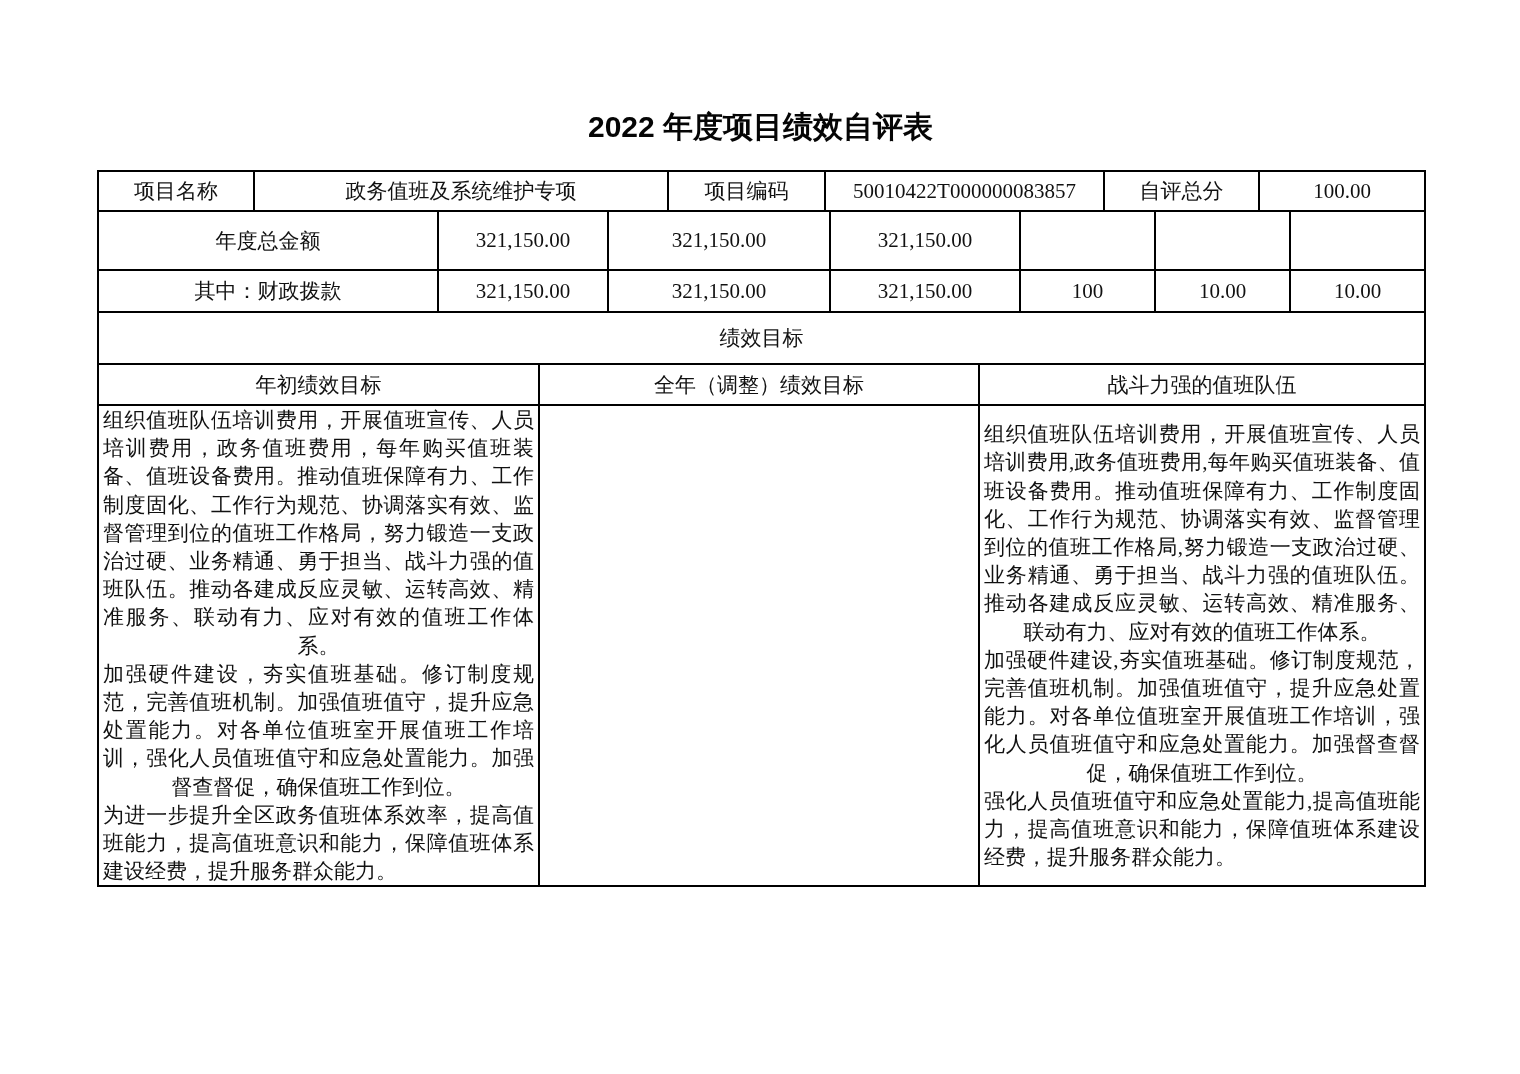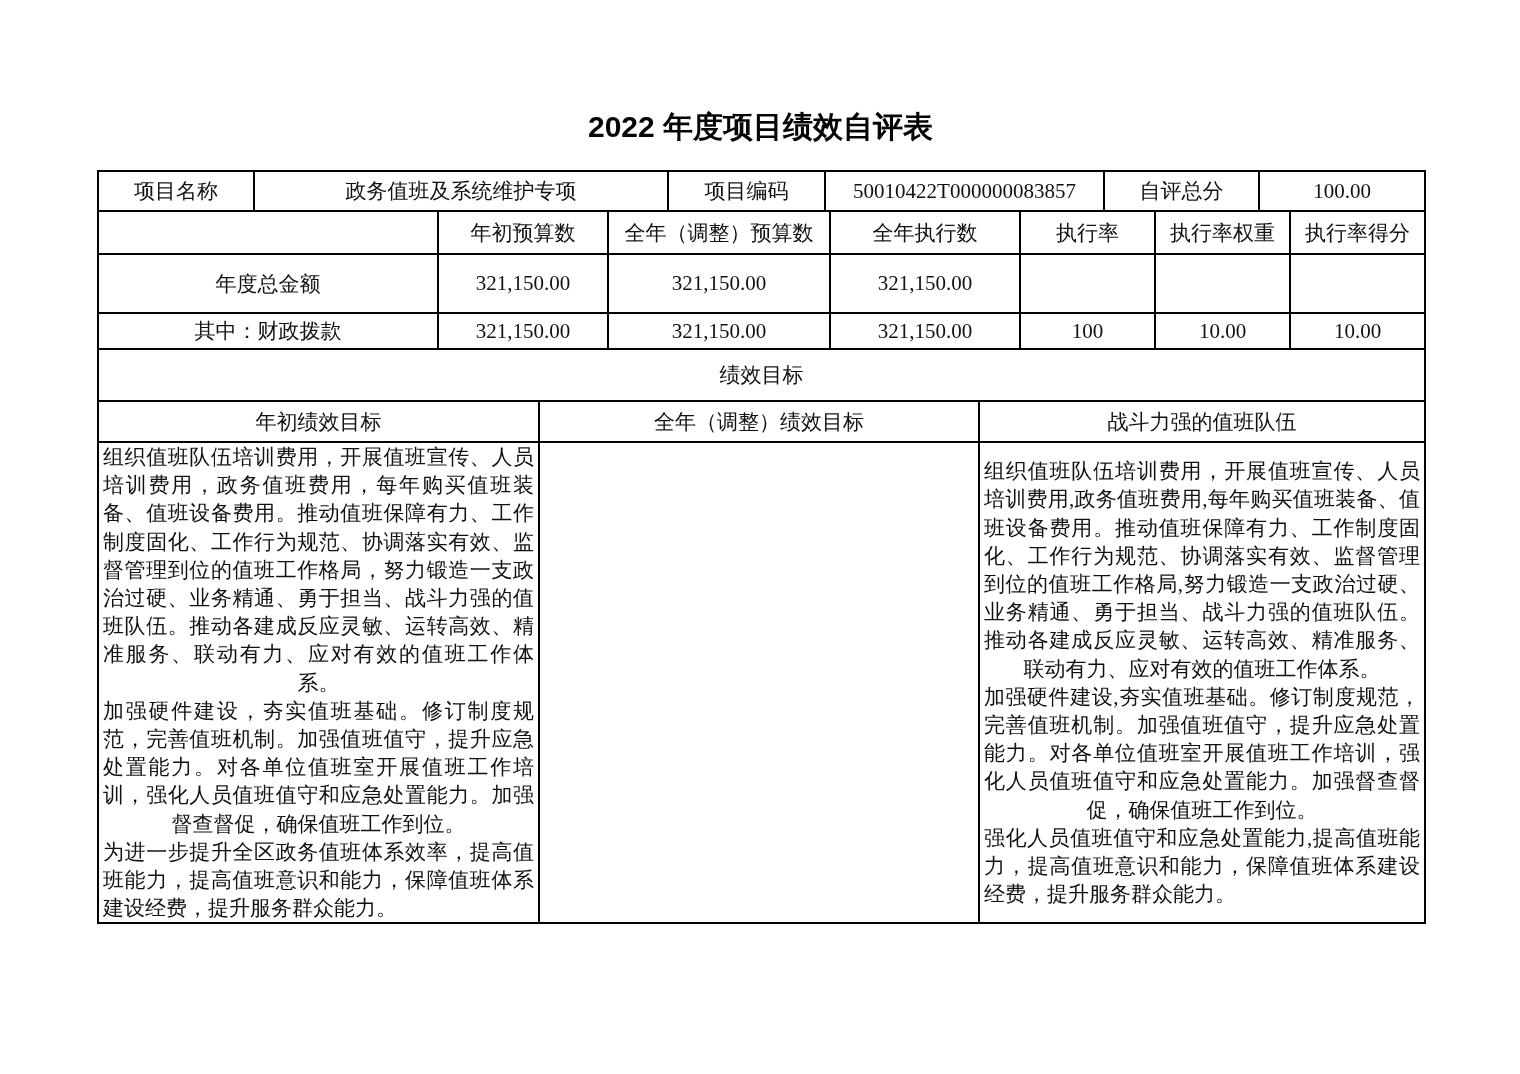--- a/index.html
+++ b/index.html
@@ -29,21 +29,21 @@
     border: 2px solid #000000;
     font-size: 21px; text-align: center; vertical-align: middle;
     overflow: hidden; padding: 0 4px;
   }
 
   .tbl-info tr { height: 40px; }
 
   .tbl-funds tr.caption-row { height: 44px; }
   .tbl-funds tr.header-row { height: 43px; }
   .tbl-funds tr.data-row-1 { height: 59px; }
-  .tbl-funds tr.data-row-2 { height: 36px; }
+  .tbl-funds tr.data-row-2 { height: 42px; }
   td.row-label { text-align: left; padding-left: 14px; }
   td.row-label-indent { text-align: left; padding-left: 32px; }
 
   .tbl-goals tr.caption-row { height: 52px; }
   .tbl-goals tr.header-row { height: 41px; }
   .tbl-goals tr.content-row { height: 480px; }
 
   td.goal-cell {
     vertical-align: top;
     text-align: justify;
@@ -87,29 +87,20 @@
       <colgroup>
         <col style="width:340px">
           <col style="width:170px">
           <col style="width:222px">
         <col style="width:190px">
           <col style="width:135px">
           <col style="width:135px">
           <col style="width:135px">
       </colgroup>
       <tbody>
-      <tr class="header-row">
-        <td></td>
-        <td>年初预算数</td>
-        <td>全年（调整）预算数</td>
-        <td>全年执行数</td>
-        <td>执行率</td>
-        <td>执行率权重</td>
-        <td>执行率得分</td>
-      </tr>
       <tr class="data-row-1">
         <td class="row-label">年度总金额</td>
         <td>321,150.00</td>
         <td>321,150.00</td>
         <td>321,150.00</td>
         <td></td>
         <td></td>
         <td></td>
       </tr>
       <tr class="data-row-2">

